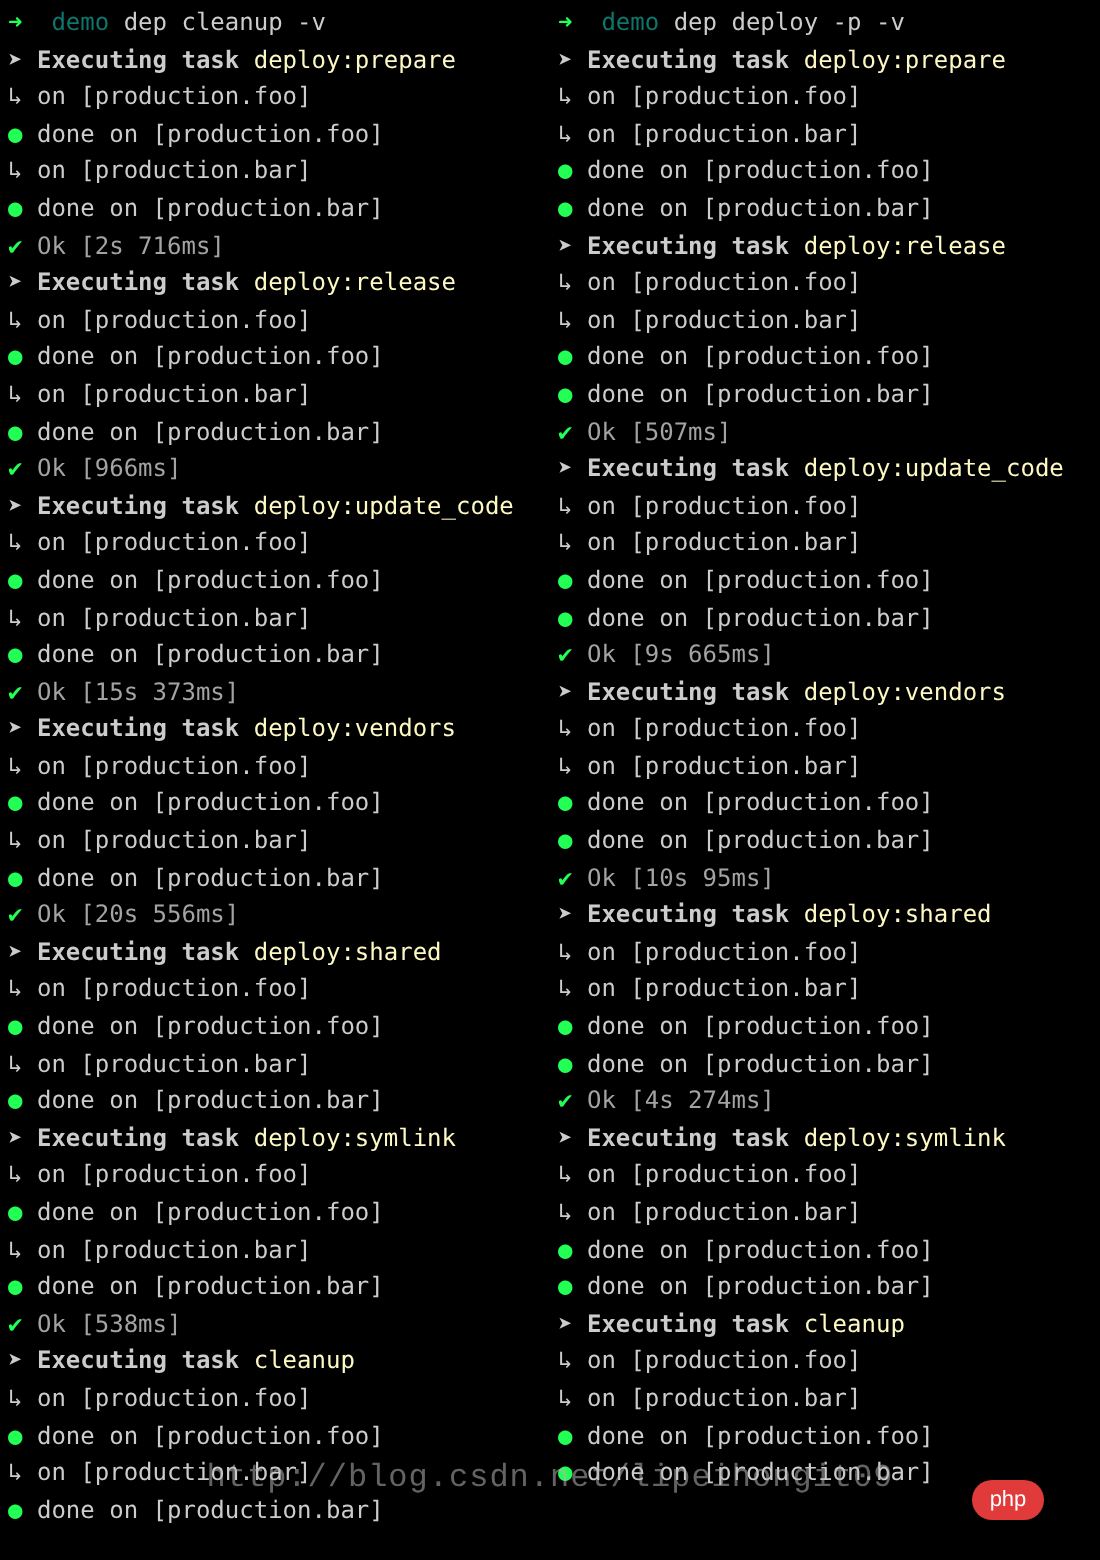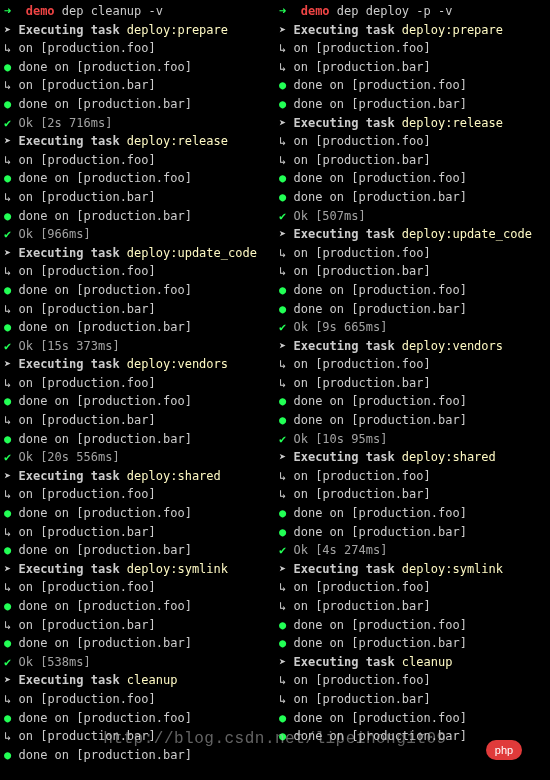--- a/index.html
+++ b/index.html
@@ -18,21 +18,21 @@
     display: flex;
     width: 100%;
   }
   .col {
     width: 50%;
     padding: 2px 0 0 4px;
     box-sizing: border-box;
   }
   .line { white-space: pre; }
   .arrow { color: #22ff55; font-weight: bold; }
-  .dir   { color: #ef4444; font-weight: bold; }
+  .dir   { color: #0f766e; }
   .gray  { color: #cccccc; }
   .exec  { color: #cccccc; }
   .bold  { font-weight: bold; }
   .task  { color: #fef9c3; }
   .tick  { color: #22ff55; }
   .ok    { color: #a3a3a3; }
   .dot   { color: #22ff55; }
   .watermark {
     position: absolute;
     bottom: 28px;

